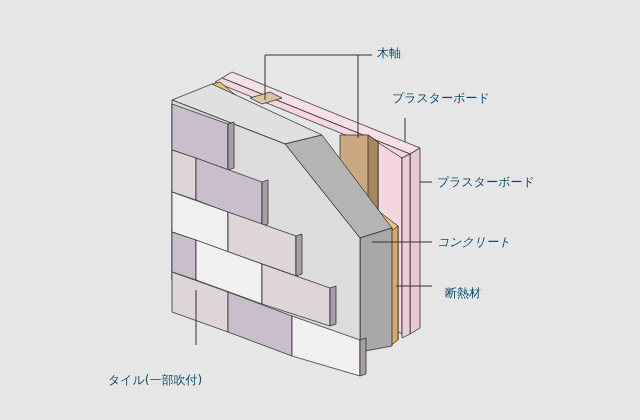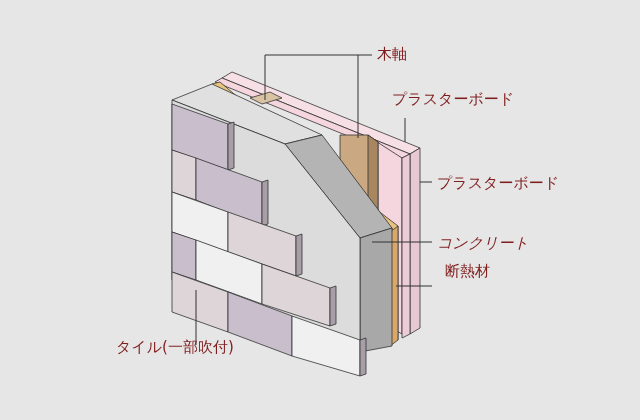--- a/index.html
+++ b/index.html
@@ -1,18 +1,18 @@
 <!DOCTYPE html>
 <html><head>
   <meta charset="utf-8">
   <style>
     html, body { margin: 0; padding: 0; }
     body { width: 640px; height: 420px; background: #e6e6e6; overflow: hidden; position: relative; font-family: "DejaVu Sans", sans-serif; }
     svg.diagram { position: absolute; left: 0; top: 0; }
-    .label { position: absolute; font-size: 15px; color: #7f1d1d; white-space: nowrap; line-height: 1; }
+    .label { position: absolute; font-size: 12px; color: #0c4a6e; white-space: nowrap; line-height: 1; }
   </style>
 </head>
 <body>
 
 <svg class="diagram" width="640" height="420" viewBox="0 0 640 420">
 
   <g>
     <polygon points="222,78 232,72 420,148 410,154" fill="#f7dfe6" stroke="#333" stroke-width="0.8"></polygon>
     <polygon points="410,154 420,148 420,328 410,334" fill="#e8c8d2" stroke="#333" stroke-width="0.8"></polygon>
     <polygon points="215,82 222,78 410,154 402,158" fill="#f5d5de" stroke="#333" stroke-width="0.8"></polygon>
@@ -65,14 +65,14 @@
     <line x1="372" y1="242" x2="432" y2="242"></line>
     <line x1="396" y1="286" x2="432" y2="286"></line>
     <line x1="196" y1="290" x2="196" y2="345"></line>
   </g>
 </svg>
 
 <div class="label" style="left:377px; top:47px;">木軸</div>
 <div class="label" style="left:392px; top:92px;text-align:right;">プラスターボード</div>
 <div class="label" style="left:437px; top:176px;">プラスターボード</div>
 <div class="label" style="left:437px; top:236px;font-style:italic;">コンクリート</div>
-<div class="label" style="left:445px; top:264px;">断熱材</div>
-<div class="label" style="left:108px; top:340px;margin-left:8px;">タイル(一部吹付)</div>
+<div class="label" style="left:445px; top:287px;">断熱材</div>
+<div class="label" style="left:108px; top:374px;">タイル(一部吹付)</div>
 
 </body></html>

